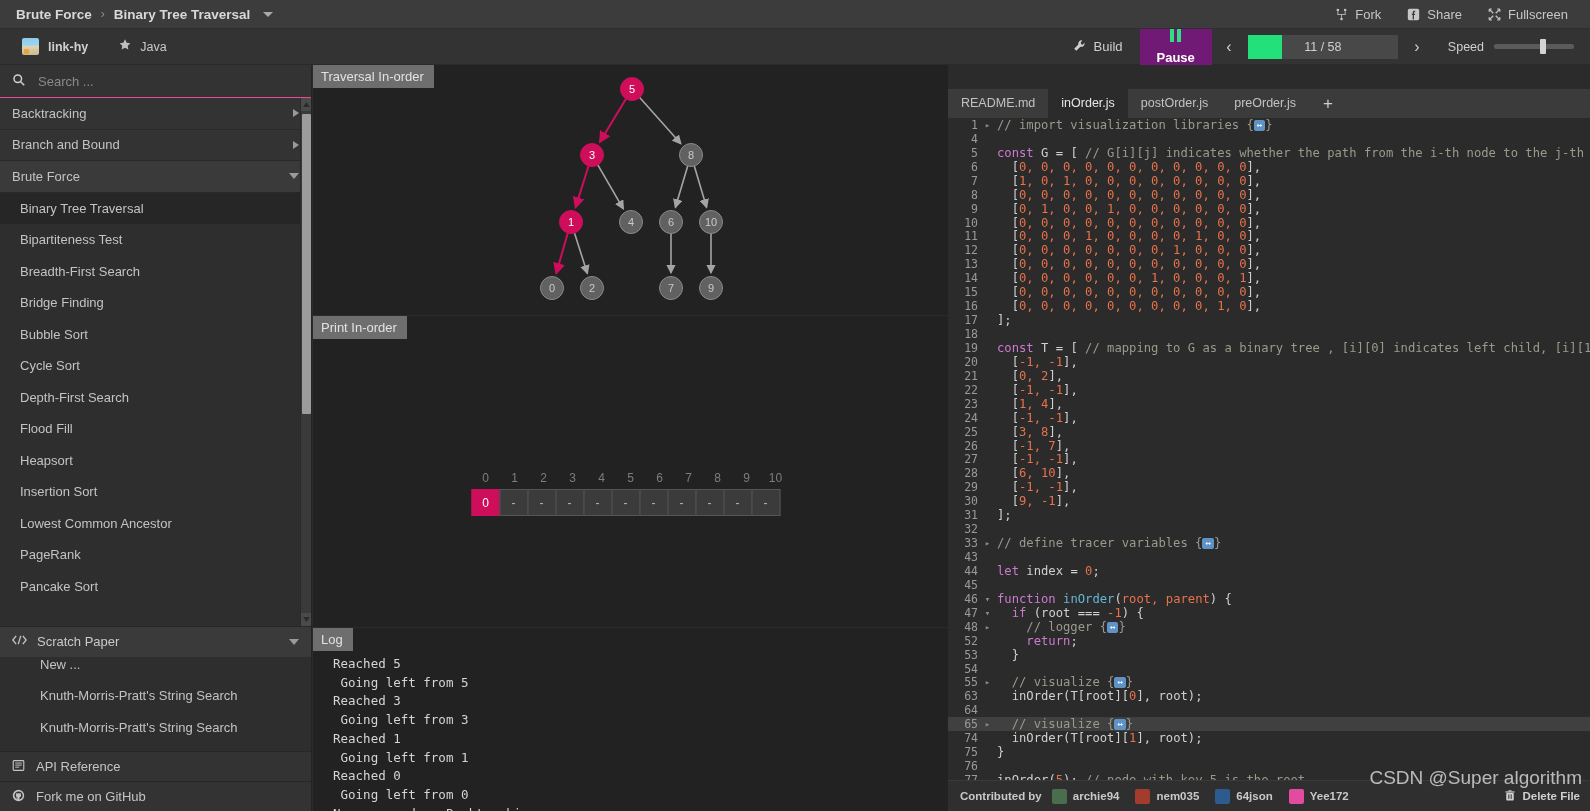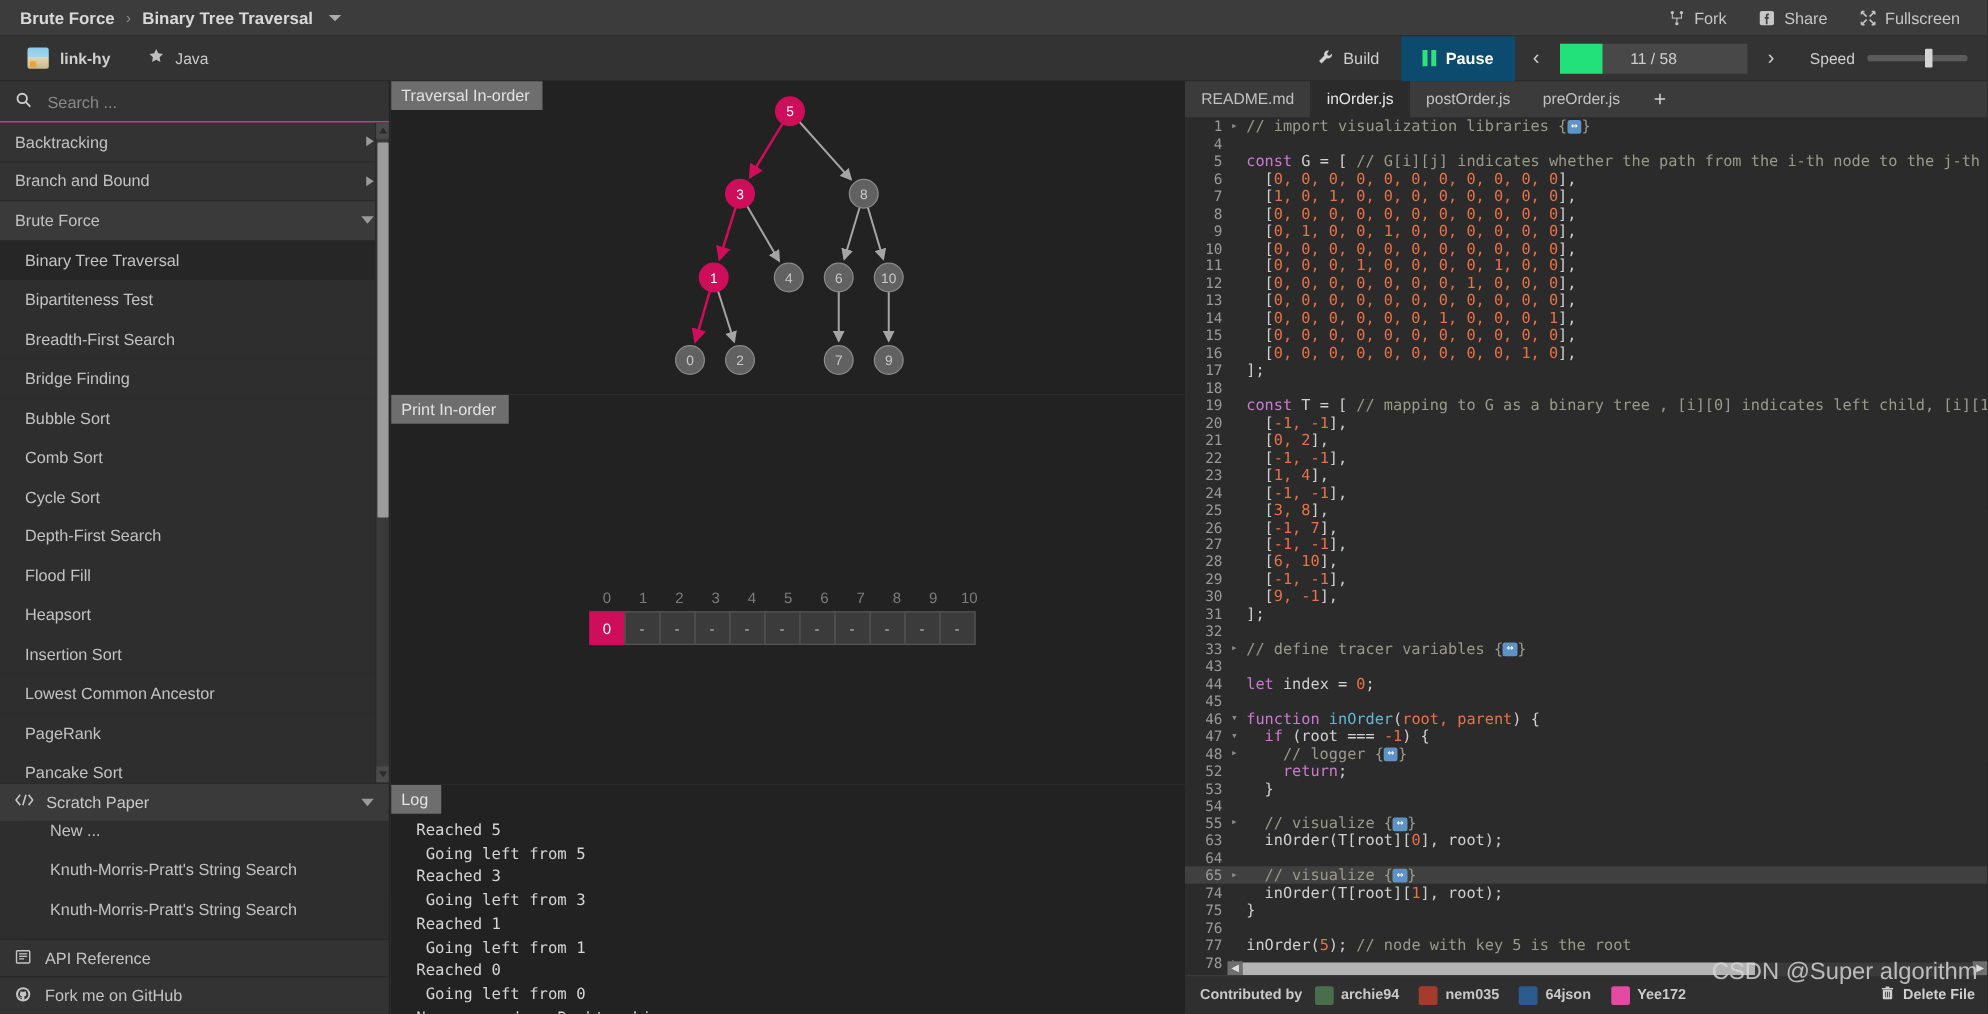--- a/index.html
+++ b/index.html
@@ -53,21 +53,21 @@
   }
   .user-name { color: #d0d0d0; font-weight: bold; font-size: 12.5px; }
   .lang-chip { display: flex; align-items: center; gap: 8px; padding-left: 30px; cursor: pointer; }
   .lang-name { color: #c9c9c9; font-size: 12.5px; }
 
   .player { margin-left: auto; display: flex; align-items: center; height: 36px; }
   .player-btn {
     display: flex; align-items: center; gap: 8px;
     height: 36px; padding: 0 17px; color: #cfcfcf; cursor: pointer; font-size: 13px;
   }
-  .player-btn.active { background: #0c4a6e; color: #ffffff; font-weight: bold; }
+  .player-btn.active { background: #701a75; color: #ffffff; font-weight: bold; flex-direction: column; }
   .pause-glyph { display: inline-flex; gap: 3px; }
   .pause-glyph i { display: block; width: 4px; height: 13px; background: #2ee07e; }
   .chev {
     width: 34px; height: 36px; display: flex; align-items: center; justify-content: center;
     color: #cfcfcf; cursor: pointer; font-size: 16px;
   }
   .progress-wrap {
     position: relative; width: 150px; height: 24px; background: #484848;
     display: flex; align-items: center; justify-content: center; cursor: pointer;
     margin: 0 2px;
@@ -175,21 +175,21 @@
 
   .tracer-log { position: absolute; top: 562px; left: 0; width: 635px; height: 249px; background: #222222; border-top: 1px solid #2b2b2b;}
   .log-lines { padding: 4px 0 0 20px; }
   .log-line {
     font-family: "DejaVu Sans Mono", monospace; font-size: 12.5px; color: #d5d5d5;
     line-height: 18.7px; white-space: pre;
   }
 
   
   .editor { position: absolute; top: 65px; left: 948px; width: 642px; height: 746px; background: #2b2b2b; }
-  .ed-tabs { display: flex; align-items: flex-end; height: 29px; background: #3b3b3b; }
+  .ed-tabs { display: flex; align-items: flex-end; height: 29px; background: #3b3b3b; margin-top: 24px; }
   .ed-tab {
     height: 29px; line-height: 29px; padding: 0 13px; color: #c2c2c2;
     font-size: 12.5px; cursor: pointer;
   }
   .ed-tab.active { background: #2b2b2b; color: #e6e6e6; }
   .ed-tab.plus { font-size: 17px; color: #d0d0d0; padding: 0 14px; }
 
   .ed-body { position: relative; height: 687px; overflow: hidden; background: #2b2b2b; }
   .code-table { display: block; }
   .code-line { display: flex; height: 13.95px; align-items: center; white-space: pre; }
@@ -373,23 +373,20 @@
             <span>Bipartiteness Test</span>
           </div>
           <div class="algo-row">
             <span>Breadth-First Search</span>
           </div>
           <div class="algo-row">
             <span>Bridge Finding</span>
           </div>
           <div class="algo-row">
             <span>Bubble Sort</span>
-          </div>
-          <div class="algo-row">
-            <span>Comb Sort</span>
           </div>
           <div class="algo-row">
             <span>Cycle Sort</span>
           </div>
           <div class="algo-row">
             <span>Depth-First Search</span>
           </div>
           <div class="algo-row">
             <span>Flood Fill</span>
           </div>

